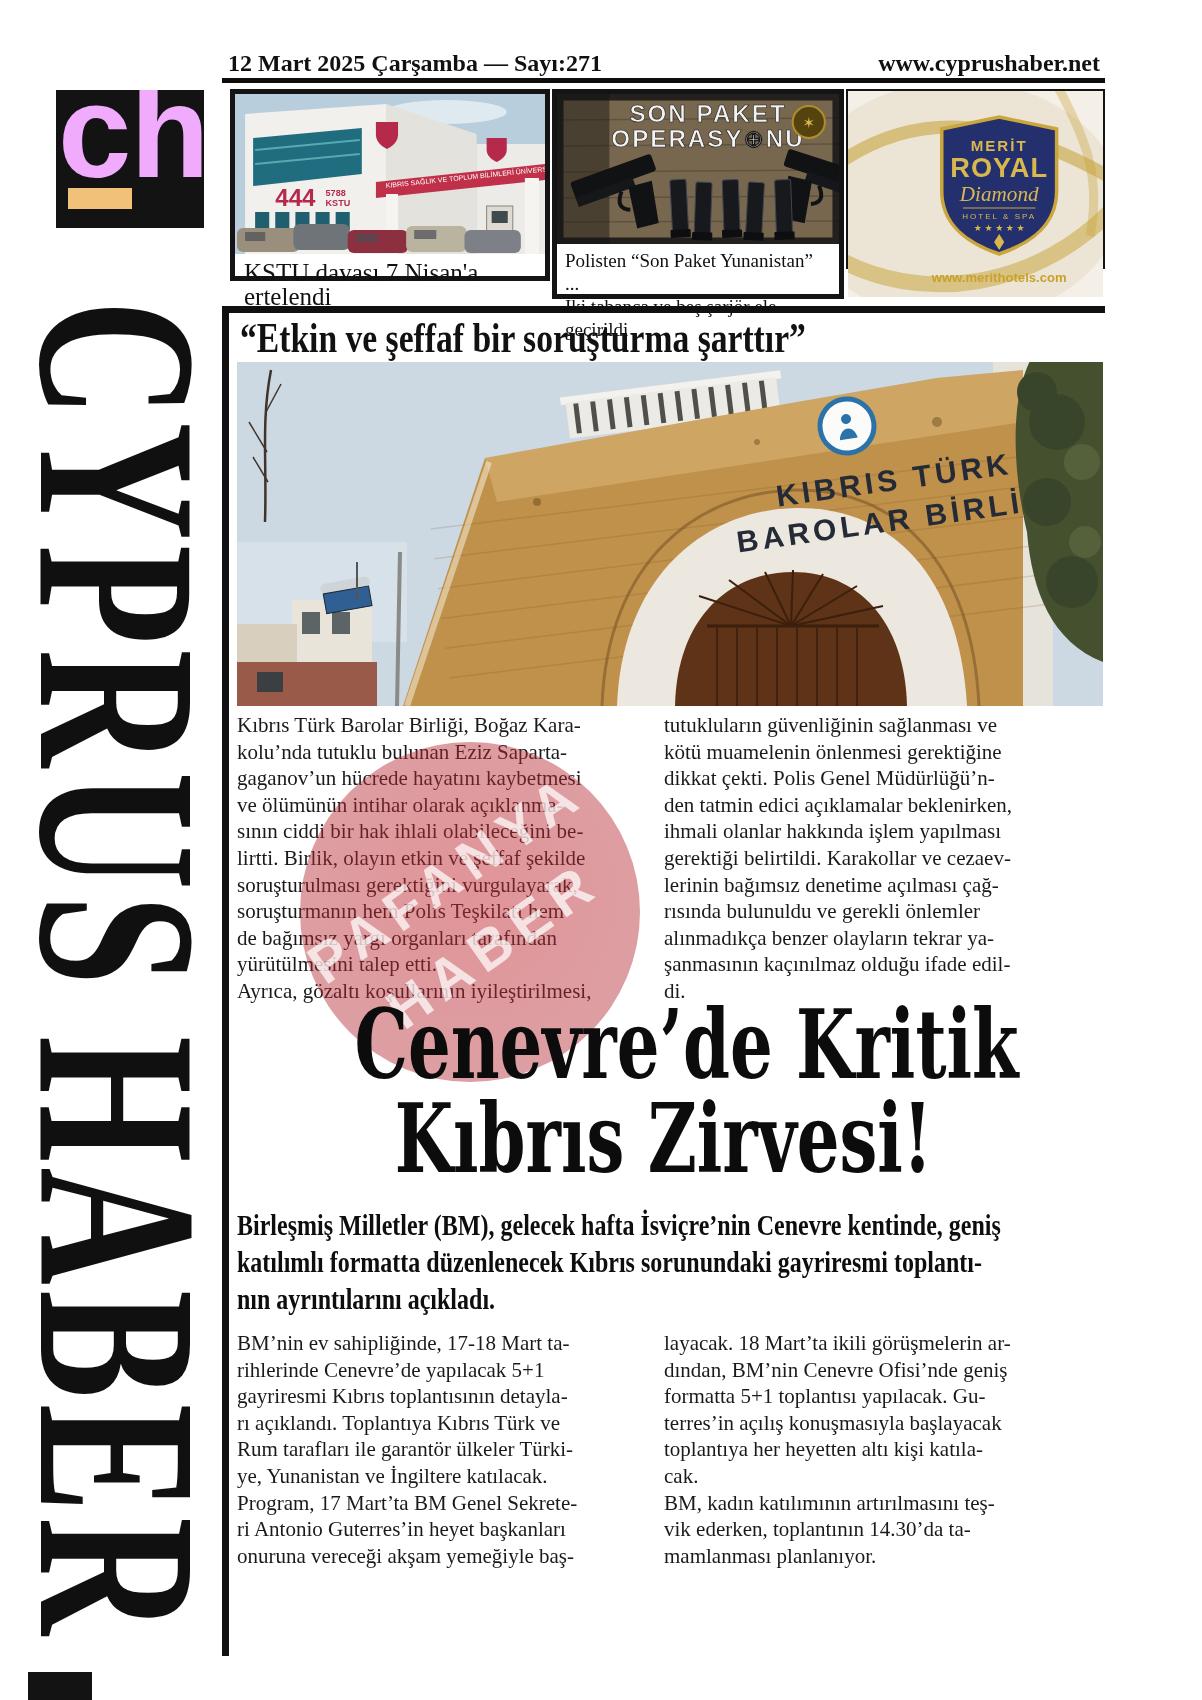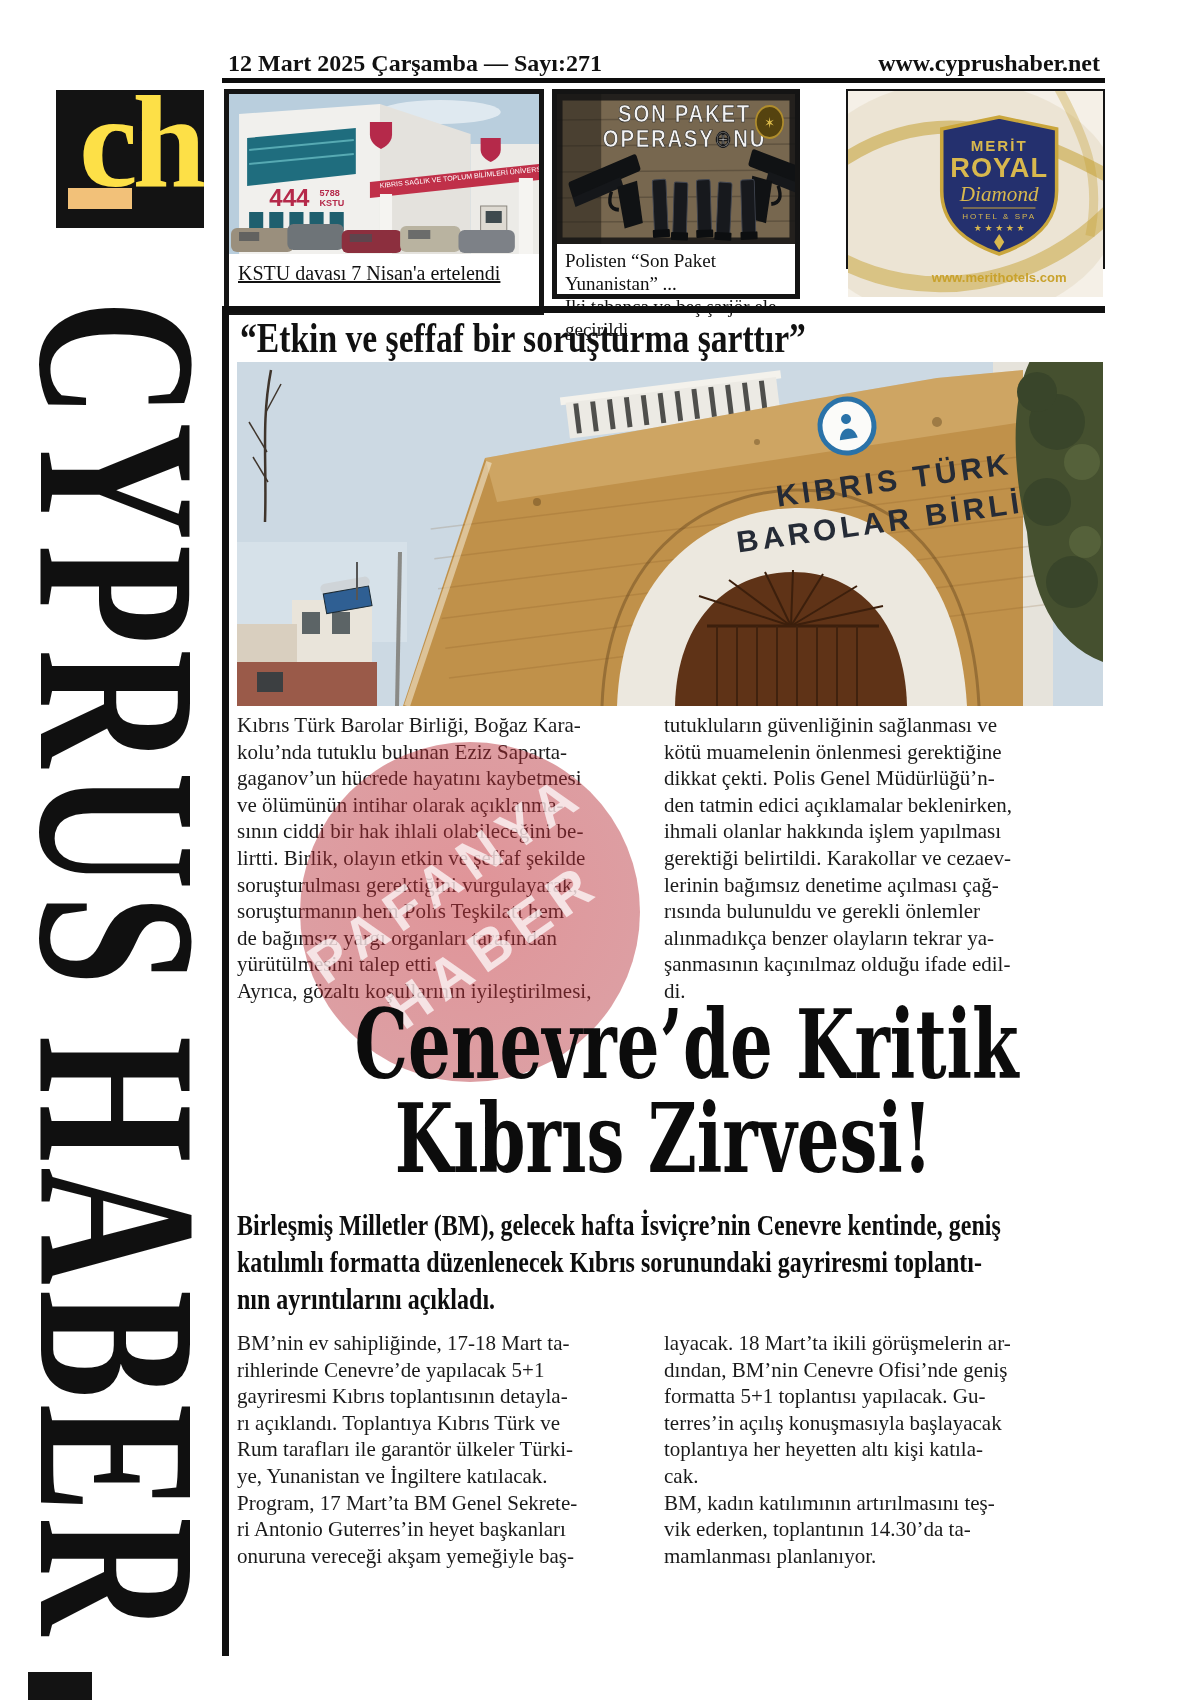--- a/index.html
+++ b/index.html
@@ -1,37 +1,37 @@
 <!DOCTYPE html>
 <html><head>
 <meta charset="utf-8">
 <style>
   html,body{margin:0;padding:0;background:#ffffff;}
   .page{position:relative;width:1202px;height:1700px;background:#fff;overflow:hidden;
         font-family:"Liberation Serif",serif;color:#111;}
   
   .logo-box{position:absolute;left:56px;top:90px;width:148px;height:138px;background:#131313;overflow:hidden;}
-  .logo-text{position:absolute;left:23px;top:-14px;font-family:Liberation Serif, serif;
-             font-weight:bold;font-size:132px;line-height:132px;color:#fde047;letter-spacing:-5px;}
+  .logo-text{position:absolute;left:0;top:-14px;font-family:Liberation Mono, monospace;
+             font-weight:bold;font-size:132px;line-height:132px;color:#f0abfc;letter-spacing:-5px;}
   .logo-underline{position:absolute;left:12px;top:98px;width:64px;height:21px;background:#f2c179;}
   .vertical-title{position:absolute;left:22px;top:300px;width:1860px;height:190px;
                   font-family:"Liberation Serif",serif;font-weight:bold;font-size:226px;line-height:190px;
                   letter-spacing:7px;color:#101010;white-space:nowrap;
                   transform:rotate(90deg) translateY(-190px) scaleX(0.72);transform-origin:0 0;}
   .masthead-footer-mark{position:absolute;left:28px;top:1672px;width:64px;height:28px;background:#131313;}
   
   .date-line{position:absolute;left:228px;top:50px;font-weight:bold;font-size:24px;text-align:center;}
   .site-url{position:absolute;left:222px;top:50px;width:878px;text-align:right;font-weight:bold;font-size:24px;}
   .header-rule{position:absolute;left:222px;top:78px;width:883px;height:5px;background:#0d0d0d;}
   
   .tbox{position:absolute;top:89px;background:#fff;border:5px solid #141414;box-sizing:border-box;}
   .tbox .photo{display:block;width:100%;}
-  .tbox figcaption{font-size:20px;line-height:24px;padding:7px 9px 4px 9px;}
-  #box-kstu{left:224px;width:320px;height:226px;text-decoration:underline;}
-  #box-op{left:552px;width:248px;height:210px;}
+  .tbox figcaption{font-size:25px;line-height:24px;padding:7px 9px 4px 9px;}
+  #box-kstu{left:230px;width:320px;height:192px;}
+  #box-op{left:552px;width:292px;height:210px;}
   #box-op figcaption{font-size:19px;line-height:23px;padding:5px 8px;}
   #box-merit{left:846px;width:259px;height:180px;border-width:2px;}
   figure{margin:0;}
   
   .article-frame{position:absolute;left:222px;top:306px;width:883px;height:1350px;
                  border-left:7px solid #101010;border-top:7px solid #101010;box-sizing:border-box;}
   .headline1{position:absolute;left:240px;top:316px;font-weight:bold;font-size:42px;line-height:44px;
              white-space:nowrap;transform:scaleX(0.8);transform-origin:0 50%;}
   .main-photo{position:absolute;left:237px;top:362px;width:866px;height:344px;}
   .col{position:absolute;white-space:pre-line;font-size:21px;line-height:26.6px;color:#1a1a1a;}

